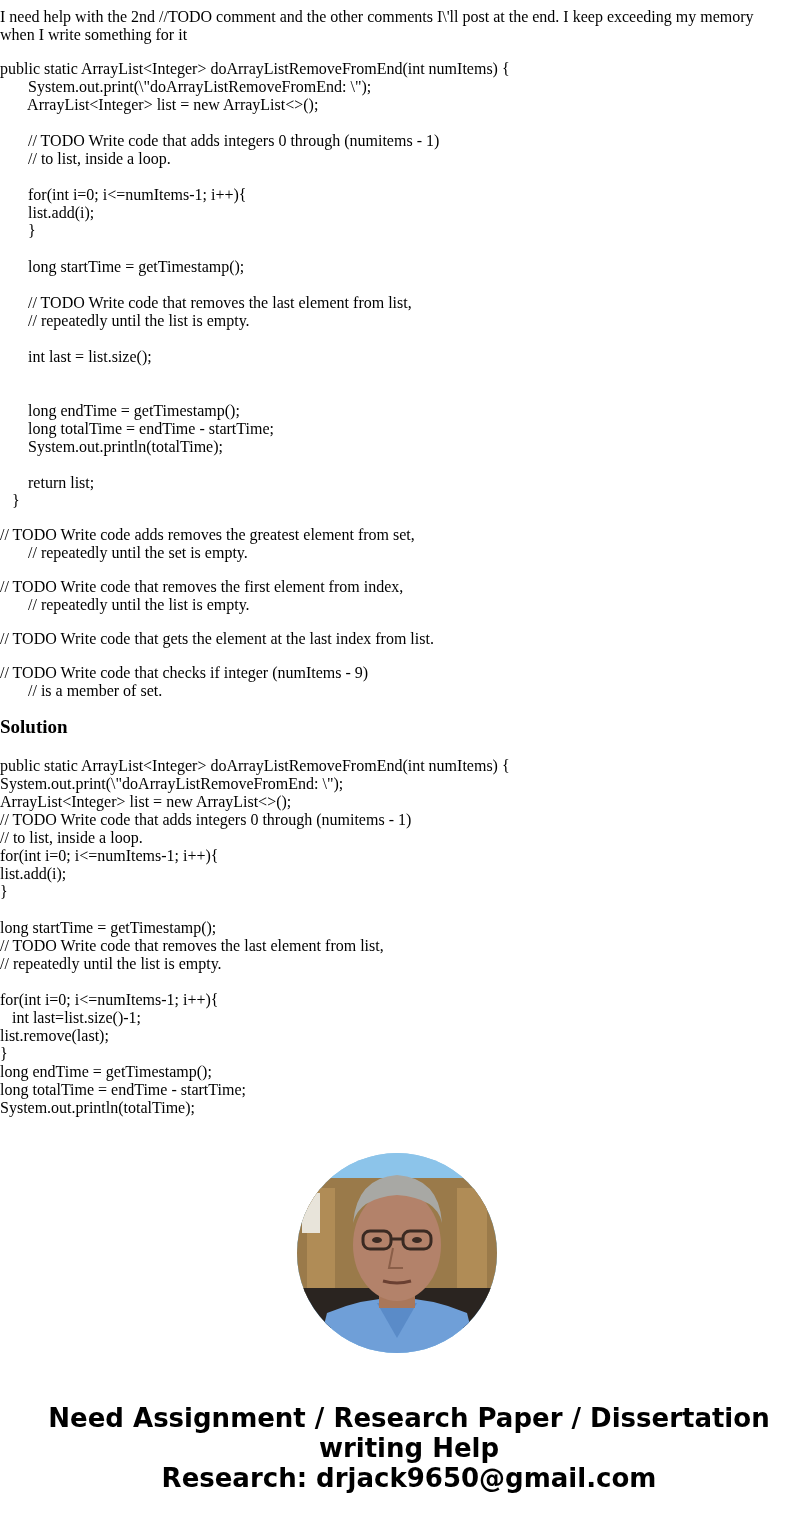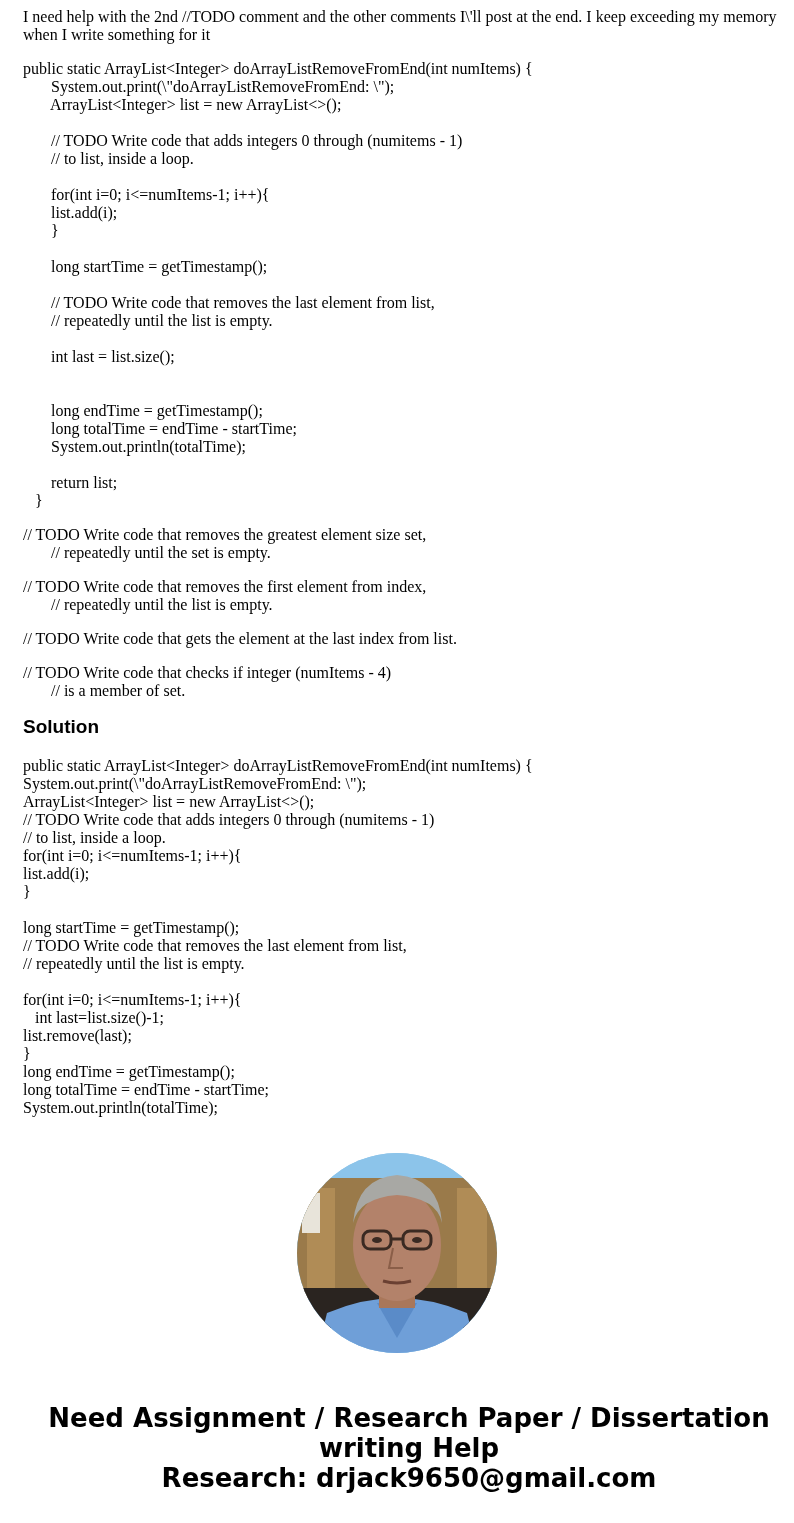--- a/index.html
+++ b/index.html
@@ -5,27 +5,27 @@
     html, body { margin: 0; padding: 0; background: #ffffff; }
     body {
       width: 794px;
       min-height: 1523px;
       font-family: "Liberation Serif", serif;
       font-size: 16px;
       line-height: 18px;
       color: #000;
       position: relative;
     }
-    .content { padding: 8px 8px 0 23px; }
+    .content { padding: 8px 8px 0 0; }
     .intro { margin: 0 0 16px 0; width: 770px; }
     .code-block { margin: 12px 0 16px 0; white-space: pre; }
     .line { display: block; height: 18px; }
     .blank { display: block; height: 18px; }
     h3.solution-title {
-      font-family: Liberation Sans, sans-serif;
+      font-family: Liberation Serif, serif;
       font-size: 19px;
       font-weight: bold;
       margin: 10px 0 19px 0;
       line-height: 22px;
     }
     .avatar-wrap {
       position: absolute;
       left: 297px;
       top: 1153px;
       width: 200px;
@@ -49,24 +49,24 @@
   </style>
 </head>
 <body>
 
 <div class="content">
   <p class="intro">I need help with the 2nd //TODO comment and the other comments I\'ll post at the end. I keep exceeding my memory when I write something for it</p>
 
   <div class="code-block" id="question-code"><span class="line">public static ArrayList&lt;Integer&gt; doArrayListRemoveFromEnd(int numItems) {</span><span class="line">       System.out.print(\"doArrayListRemoveFromEnd: \");</span><span class="line">       ArrayList&lt;Integer&gt; list = new ArrayList&lt;&gt;();</span><span class="blank"></span><span class="line">       // TODO Write code that adds integers 0 through (numitems - 1)</span><span class="line">       // to list, inside a loop.</span><span class="blank"></span><span class="line">       for(int i=0; i&lt;=numItems-1; i++){</span><span class="line">       list.add(i);</span><span class="line">       }</span><span class="blank"></span><span class="line">       long startTime = getTimestamp();</span><span class="blank"></span><span class="line">       // TODO Write code that removes the last element from list,</span><span class="line">       // repeatedly until the list is empty.</span><span class="blank"></span><span class="line">       int last = list.size();</span><span class="blank"></span><span class="blank"></span><span class="line">       long endTime = getTimestamp();</span><span class="line">       long totalTime = endTime - startTime;</span><span class="line">       System.out.println(totalTime);</span><span class="blank"></span><span class="line">       return list;</span><span class="line">   }</span></div>
 
   <div id="extra-comments">
-      <div class="code-block"><span class="line">// TODO Write code that removes the greatest element size set,</span><span class="line">       // repeatedly until the set is empty.</span></div>
+      <div class="code-block"><span class="line">// TODO Write code adds removes the greatest element from set,</span><span class="line">       // repeatedly until the set is empty.</span></div>
       <div class="code-block"><span class="line">// TODO Write code that removes the first element from index,</span><span class="line">       // repeatedly until the list is empty.</span></div>
       <div class="code-block"><span class="line">// TODO Write code that gets the element at the last index from list.</span></div>
-      <div class="code-block"><span class="line">// TODO Write code that checks if integer (numItems - 4)</span><span class="line">       // is a member of set.</span></div>
+      <div class="code-block"><span class="line">// TODO Write code that checks if integer (numItems - 9)</span><span class="line">       // is a member of set.</span></div>
     </div>
 
   <h3 class="solution-title">Solution</h3>
 
   <div class="code-block" id="solution-code"><span class="line">public static ArrayList&lt;Integer&gt; doArrayListRemoveFromEnd(int numItems) {</span><span class="line">System.out.print(\"doArrayListRemoveFromEnd: \");</span><span class="line">ArrayList&lt;Integer&gt; list = new ArrayList&lt;&gt;();</span><span class="line">// TODO Write code that adds integers 0 through (numitems - 1)</span><span class="line">// to list, inside a loop.</span><span class="line">for(int i=0; i&lt;=numItems-1; i++){</span><span class="line">list.add(i);</span><span class="line">}</span><span class="blank"></span><span class="line">long startTime = getTimestamp();</span><span class="line">// TODO Write code that removes the last element from list,</span><span class="line">// repeatedly until the list is empty.</span><span class="blank"></span><span class="line">for(int i=0; i&lt;=numItems-1; i++){</span><span class="line">   int last=list.size()-1;</span><span class="line">list.remove(last);</span><span class="line">}</span><span class="line">long endTime = getTimestamp();</span><span class="line">long totalTime = endTime - startTime;</span><span class="line">System.out.println(totalTime);</span></div>
 </div>
 
 <div class="avatar-wrap">
   <svg width="200" height="200" viewBox="0 0 200 200">
     <rect x="0" y="0" width="200" height="200" fill="#8cc4ea"></rect>

